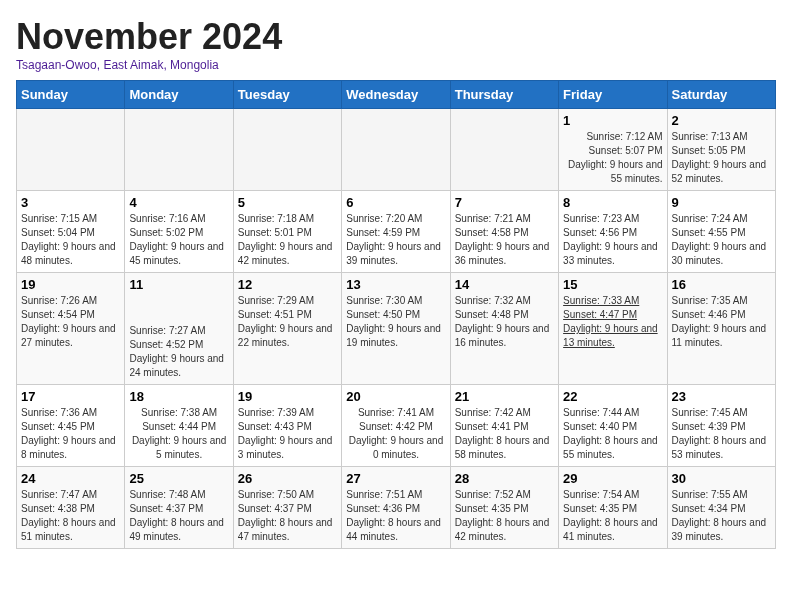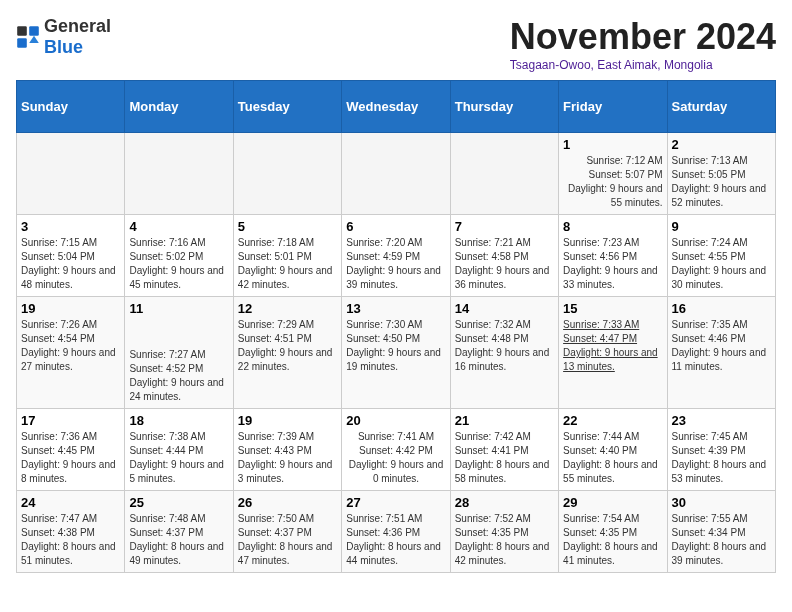--- a/index.html
+++ b/index.html
@@ -38,21 +38,21 @@
       color: #4c1d95;
     }
     table {
       width: 100%;
       border-collapse: collapse;
       font-size: 11px;
     }
     thead tr th {
       background-color: #2271c3;
       color: #fff;
-      padding: 18px 4px;
+      padding: 6px 4px;
       text-align: left;
       font-size: 13px;
       font-weight: bold;
       border: 1px solid #1a5fa8;
     }
     tbody tr td {
       border: 1px solid #ccc;
       vertical-align: top;
       padding: 4px;
       width: calc(100% / 7);
@@ -76,32 +76,20 @@
       line-height: 1.4;
     }
     .empty-cell {
       background-color: #f5f5f5 !important;
     }
   </style>
 </head>
 <body>
 
 <div class="header-area">
-  <div class="logo">
-    <svg class="logo-icon" viewBox="0 0 40 40" xmlns="http://www.w3.org/2000/svg">
-      <rect x="2" y="2" width="16" height="16" fill="#333" rx="2"></rect>
-      <rect x="22" y="2" width="16" height="16" fill="#1a6dcc" rx="2"></rect>
-      <rect x="2" y="22" width="16" height="16" fill="#1a6dcc" rx="2"></rect>
-      <polygon points="30,18 38,30 22,30" fill="#2980d9"></polygon>
-    </svg>
-    <div>
-      <span style="font-size:18px;font-weight:bold;color:#333;">General</span><br>
-      <span style="font-size:18px;font-weight:bold;color:#1a6dcc;">Blue</span>
-    </div>
-  </div>
   <div class="title-area">
     <div class="month-title">November 2024</div>
     <div class="subtitle">Tsagaan-Owoo, East Aimak, Mongolia</div>
   </div>
 </div>
 
 <table>
   <thead>
     <tr id="header-row">
     <th>Sunday</th>
@@ -223,21 +211,21 @@
       </tr>
       <tr>
         <td>
           <span class="day-number">17</span>
           <div class="day-info" style="white-space: pre-line;">Sunrise: 7:36 AM
 Sunset: 4:45 PM
 Daylight: 9 hours and 8 minutes.</div>
         </td>
         <td>
           <span class="day-number">18</span>
-          <div class="day-info" style="white-space: pre-line;">Sunrise: 7:38 AM
+          <div class="day-info" style="white-space: pre-line; text-align: center;">Sunrise: 7:38 AM
 Sunset: 4:44 PM
 Daylight: 9 hours and 5 minutes.</div>
         </td>
         <td>
           <span class="day-number">19</span>
           <div class="day-info" style="white-space: pre-line;">Sunrise: 7:39 AM
 Sunset: 4:43 PM
 Daylight: 9 hours and 3 minutes.</div>
         </td>
         <td>

